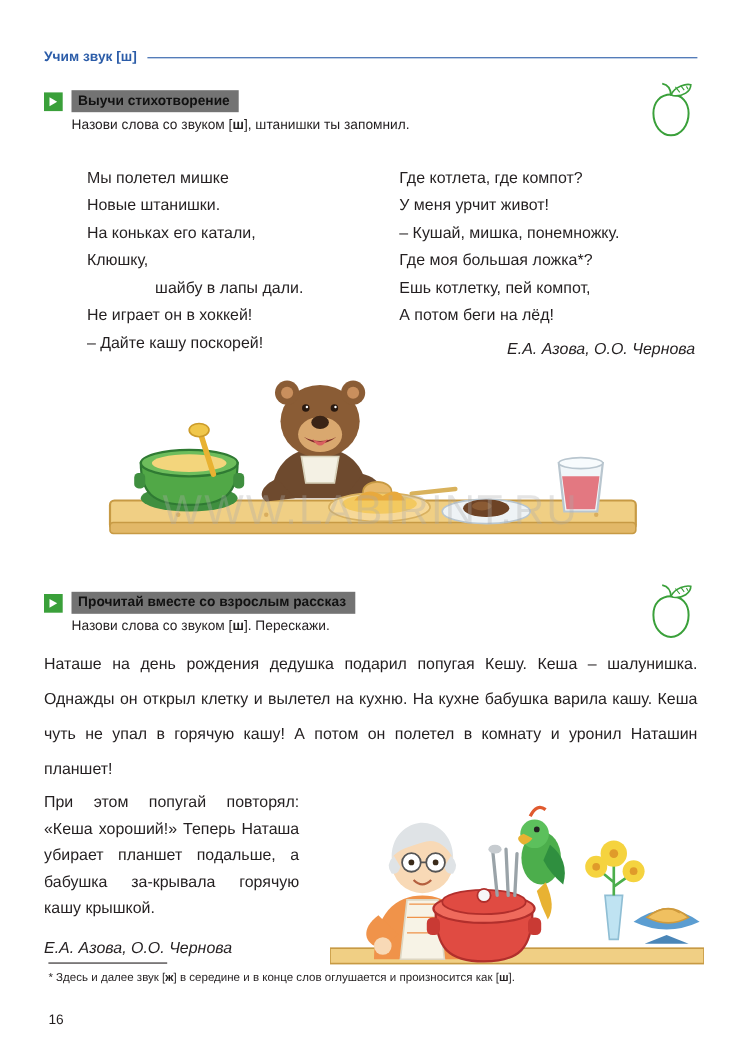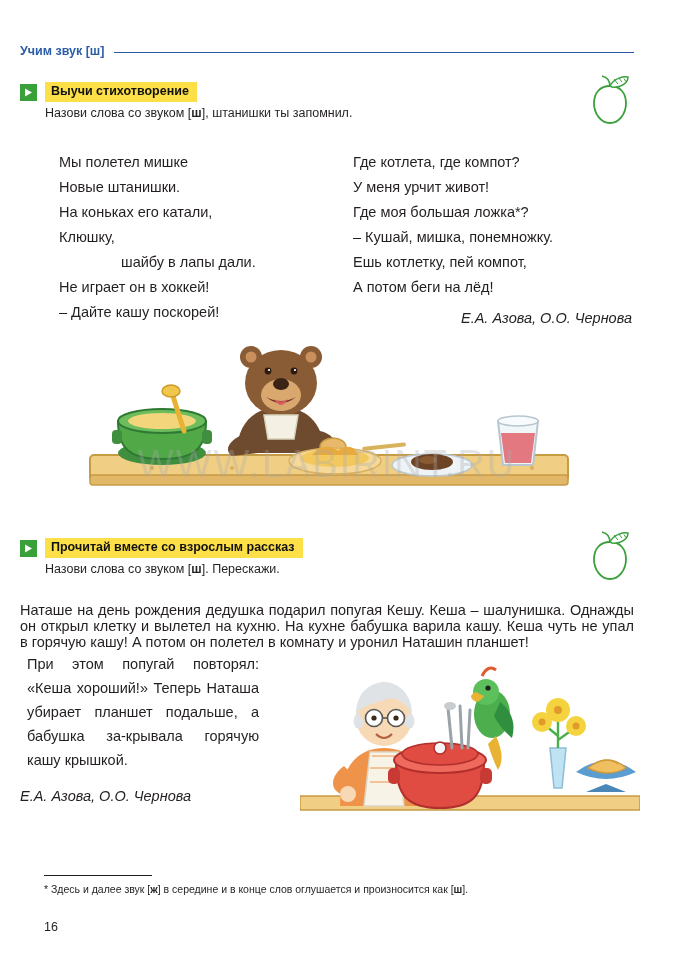--- a/index.html
+++ b/index.html
@@ -13,21 +13,21 @@
     font-family: "Liberation Sans", sans-serif;
     color: #231f20;
     overflow: hidden;
     position: relative;
   }
   .page {
     position: relative;
     width: 678px;
     height: 960px;
     box-sizing: border-box;
-    padding: 38px 44px 0 20px;
+    padding: 38px 44px 0 40px;
   }
 
   
   .header {
     display: flex;
     align-items: center;
     gap: 10px;
     height: 26px;
   }
   .header-title {
@@ -57,21 +57,21 @@
     width: 17px;
     height: 17px;
     background: #3aa03a;
     display: inline-flex;
     align-items: center;
     justify-content: center;
     flex: 0 0 auto;
   }
   .arrow-badge svg { display:block; }
   .task-label {
-    background: #fde047;
+    background: #737373;
     color: #111;
     font-size: 12.5px;
     font-weight: bold;
     padding: 2px 8px 3px 6px;
     line-height: 15px;
   }
   .task-sub {
     margin: 3px 0 0 25px;
     font-size: 12.5px;
     line-height: 17px;
@@ -131,29 +131,28 @@
   }
 
   
   .story-title {
     text-align: center;
     font-weight: bold;
     font-size: 15px;
     margin-top: 22px;
   }
   .story-body {
-    margin-top: 24px;
+    margin-top: 10px;
     font-size: 14.5px;
-    line-height: 16px;
+    line-height: 32px;
     text-align: justify;
   }
   .story-narrow {
     width: 232px;
     text-align: justify;
-    margin-left: 7px;
   }
   .story-credit {
     font-style: italic;
     font-size: 14.5px;
     margin-top: 16px;
   }
 
   
   .footnote-rule {
     width: 108px;
@@ -213,22 +212,22 @@
       <div class="poem-line">Новые штанишки.</div>
       <div class="poem-line">На коньках его катали,</div>
       <div class="poem-line">Клюшку,</div>
       <div class="poem-line indent">шайбу в лапы дали.</div>
       <div class="poem-line">Не играет он в хоккей!</div>
       <div class="poem-line">– Дайте кашу поскорей!</div>
     </div>
     <div class="poem-col right">
       <div class="poem-line">Где котлета, где компот?</div>
       <div class="poem-line">У меня урчит живот!</div>
+      <div class="poem-line">– Кушай, мишка, понемножку.</div>
       <div class="poem-line">Где моя большая ложка*?</div>
-      <div class="poem-line">– Кушай, мишка, понемножку.</div>
       <div class="poem-line">Ешь котлетку, пей компот,</div>
       <div class="poem-line">А потом беги на лёд!</div>
       <div class="credit">Е.А. Азова, О.О. Чернова</div>
     </div>
   </div>
 
   <div class="illo1">
     <svg width="590" height="196" viewBox="0 0 590 196" style="display:block;margin:0 auto;">
 
       <rect x="58" y="120" width="478" height="26" rx="4" fill="#f0cf84" stroke="#c79a44" stroke-width="2"></rect>

